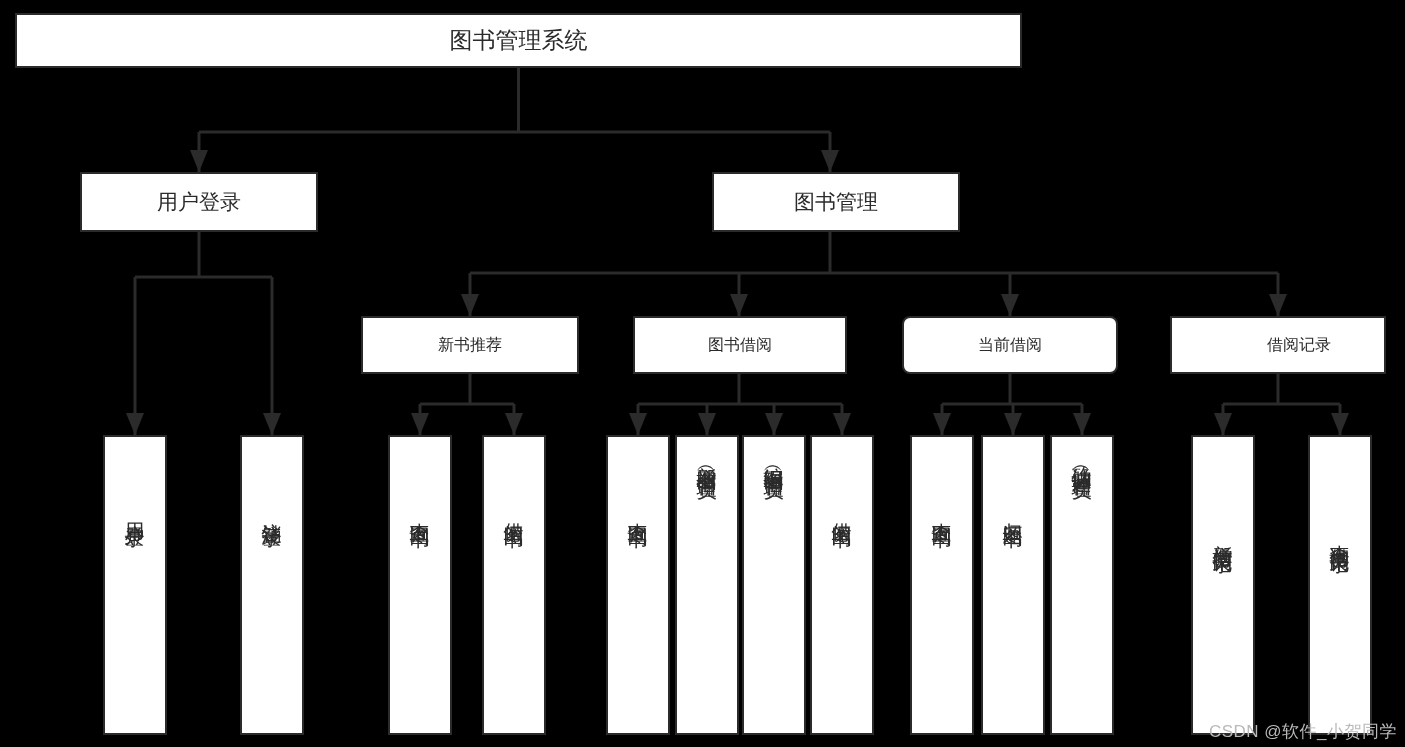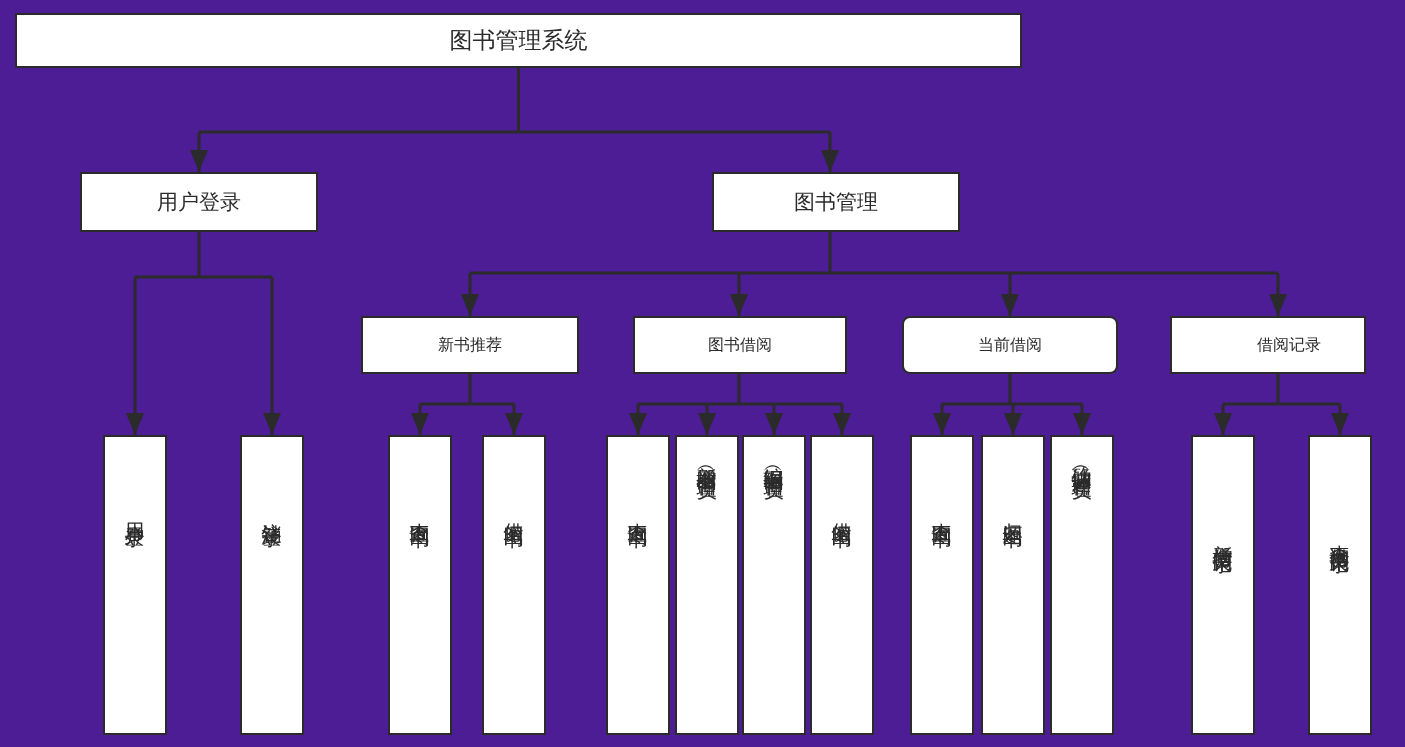--- a/index.html
+++ b/index.html
@@ -7,21 +7,21 @@
     padding: 0;
     background: #ffffff;
   }
   body {
     font-family: "Liberation Sans", "DejaVu Sans", sans-serif;
   }
   #diagram-root {
     position: relative;
     width: 1405px;
     height: 747px;
-    background: #4c1d95;
+    background: #000000;
     overflow: hidden;
   }
   #diagram-svg {
     position: absolute;
     left: 0;
     top: 0;
     width: 1405px;
     height: 747px;
   }
   .node-box {
@@ -147,21 +147,21 @@
       </div>
       <div class="node-box level-2" style="left: 361px; top: 316px; width: 218px; height: 58px;">
         <span class="node-label">新书推荐</span>
       </div>
       <div class="node-box level-2" style="left: 633px; top: 316px; width: 214px; height: 58px;">
         <span class="node-label">图书借阅</span>
       </div>
       <div class="node-box level-2" style="left: 902px; top: 316px; width: 216px; height: 58px; border-radius: 8px;">
         <span class="node-label">当前借阅</span>
       </div>
-      <div class="node-box level-2" style="left: 1170px; top: 316px; width: 196px; height: 58px; padding-left: 42px;">
+      <div class="node-box level-2" style="left: 1170px; top: 316px; width: 216px; height: 58px; padding-left: 42px;">
         <span class="node-label">借阅记录</span>
       </div>
       <div class="node-box level-3 vertical mid" style="left: 103px; top: 435px; width: 64px; height: 300px;">
         <span class="node-label">用户登录</span>
       </div>
       <div class="node-box level-3 vertical mid" style="left: 240px; top: 435px; width: 64px; height: 300px;">
         <span class="node-label">注销登录</span>
       </div>
       <div class="node-box level-3 vertical mid" style="left: 388px; top: 435px; width: 64px; height: 300px;">
         <span class="node-label">查询图书</span>
@@ -191,13 +191,14 @@
         <span class="node-label">确认归还（管理员）</span>
       </div>
       <div class="node-box level-3 vertical low" style="left: 1191px; top: 435px; width: 64px; height: 300px;">
         <span class="node-label">新增借阅记录</span>
       </div>
       <div class="node-box level-3 vertical low" style="left: 1308px; top: 435px; width: 64px; height: 300px;">
         <span class="node-label">查询借阅记录</span>
       </div>
     </div>
 
+  <div id="watermark">CSDN @软件_小贺同学</div>
 </div>
 
 </body></html>

